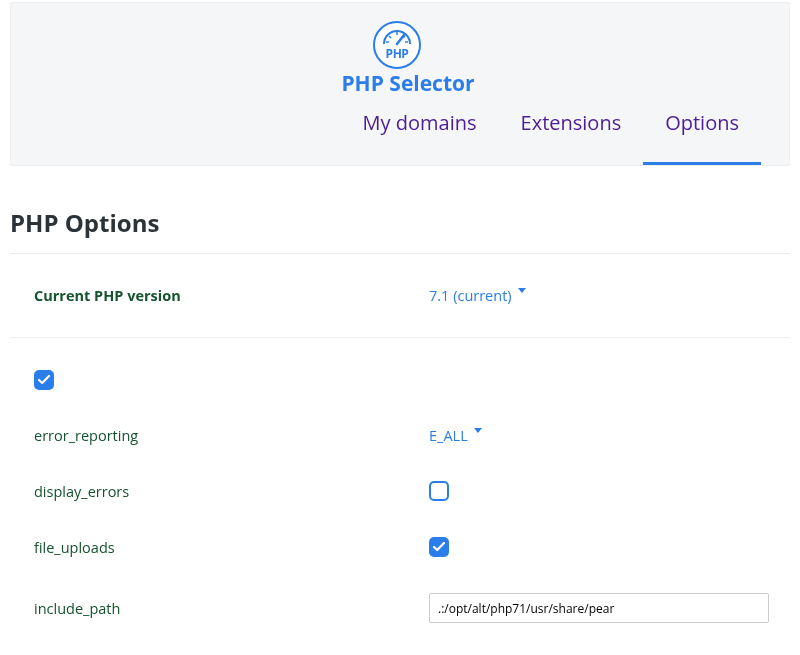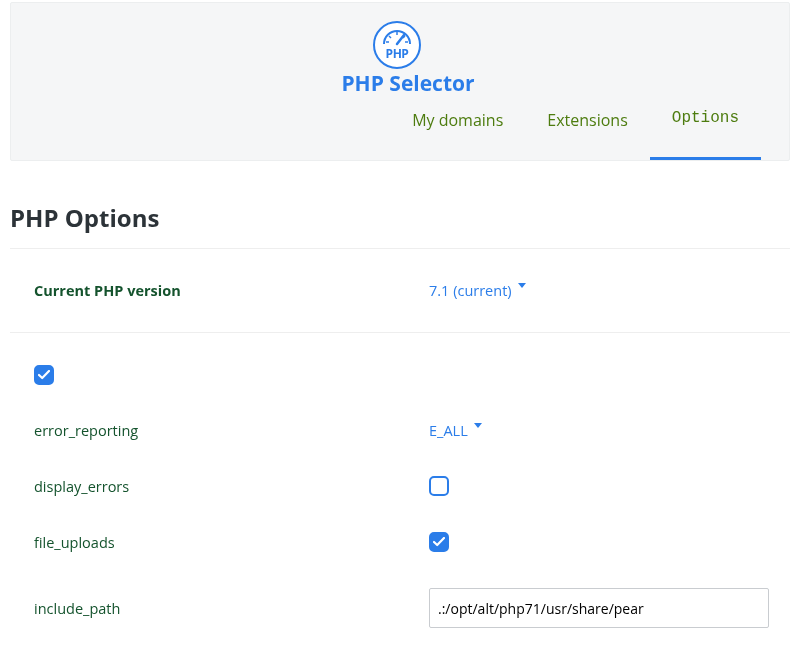--- a/index.html
+++ b/index.html
@@ -24,26 +24,26 @@
     position: relative; flex-shrink: 0;
     background: #fff;
   }
   .logo svg { position: absolute; top: 7px; }
   .logo-text { font-size: 12px; font-weight: 700; color: #2b7de9; letter-spacing: -0.5px; padding-bottom: 5px; }
   .brand { color: #2b7de9; font-weight: 700; font-size: 21px; margin-left: 22px; }
   .tabs { display: flex; margin-left: auto; gap: 0; }
   .tab {
     padding: 30px 22px 26px 22px;
     margin: -18px 0 -18px 0;
-    font-size: 16px;
-    color: #4d7c0f;
+    font-size: 20px;
+    color: #4c1d95;
     cursor: pointer;
     border-bottom: 3px solid transparent;
   }
-  .tab.active { border-bottom-color: #2b7de9; font-family: Liberation Mono, monospace; }
+  .tab.active { border-bottom-color: #2b7de9; }
 
   h2.page-title { font-size: 24px; font-weight: 700; margin: 40px 0 14px 0; }
   .hr { border-top: 1px solid #eee; margin: 6px 0; }
 
   .section { padding: 8px 0 8px 0; }
   .row { display: flex; align-items: center; padding: 18px 0 18px 24px; }
   .row .label { width: 395px; font-size: 14.5px; color: #14532d; }
   .row .label.strong { font-weight: 700; }
   .ctrl { flex: 1; display: flex; align-items: center; }
 
@@ -60,22 +60,22 @@
   .chk {
     width: 20px; height: 20px; border: 2px solid #2b7de9; border-radius: 5px;
     display: inline-flex; align-items: center; justify-content: center;
     cursor: pointer; background: #fff;
   }
   .chk.checked { background: #2b7de9; }
   .chk.checked svg { display: block; }
   .chk svg { display: none; }
 
   .txt {
-    width: 340px; height: 40px; border: 1px solid #c9ccd0; border-radius: 2px;
-    padding: 0 8px; font-size: 14px; font-family: inherit;
+    width: 340px; height: 30px; border: 1px solid #c9ccd0; border-radius: 2px;
+    padding: 0 8px; font-size: 12px; font-family: inherit;
   }
 </style>
 </head>
 <body>
 
 <div class="wrap">
 
   <div class="topbar">
     <div class="logo">
       <svg width="30" height="16" viewBox="0 0 30 16">

